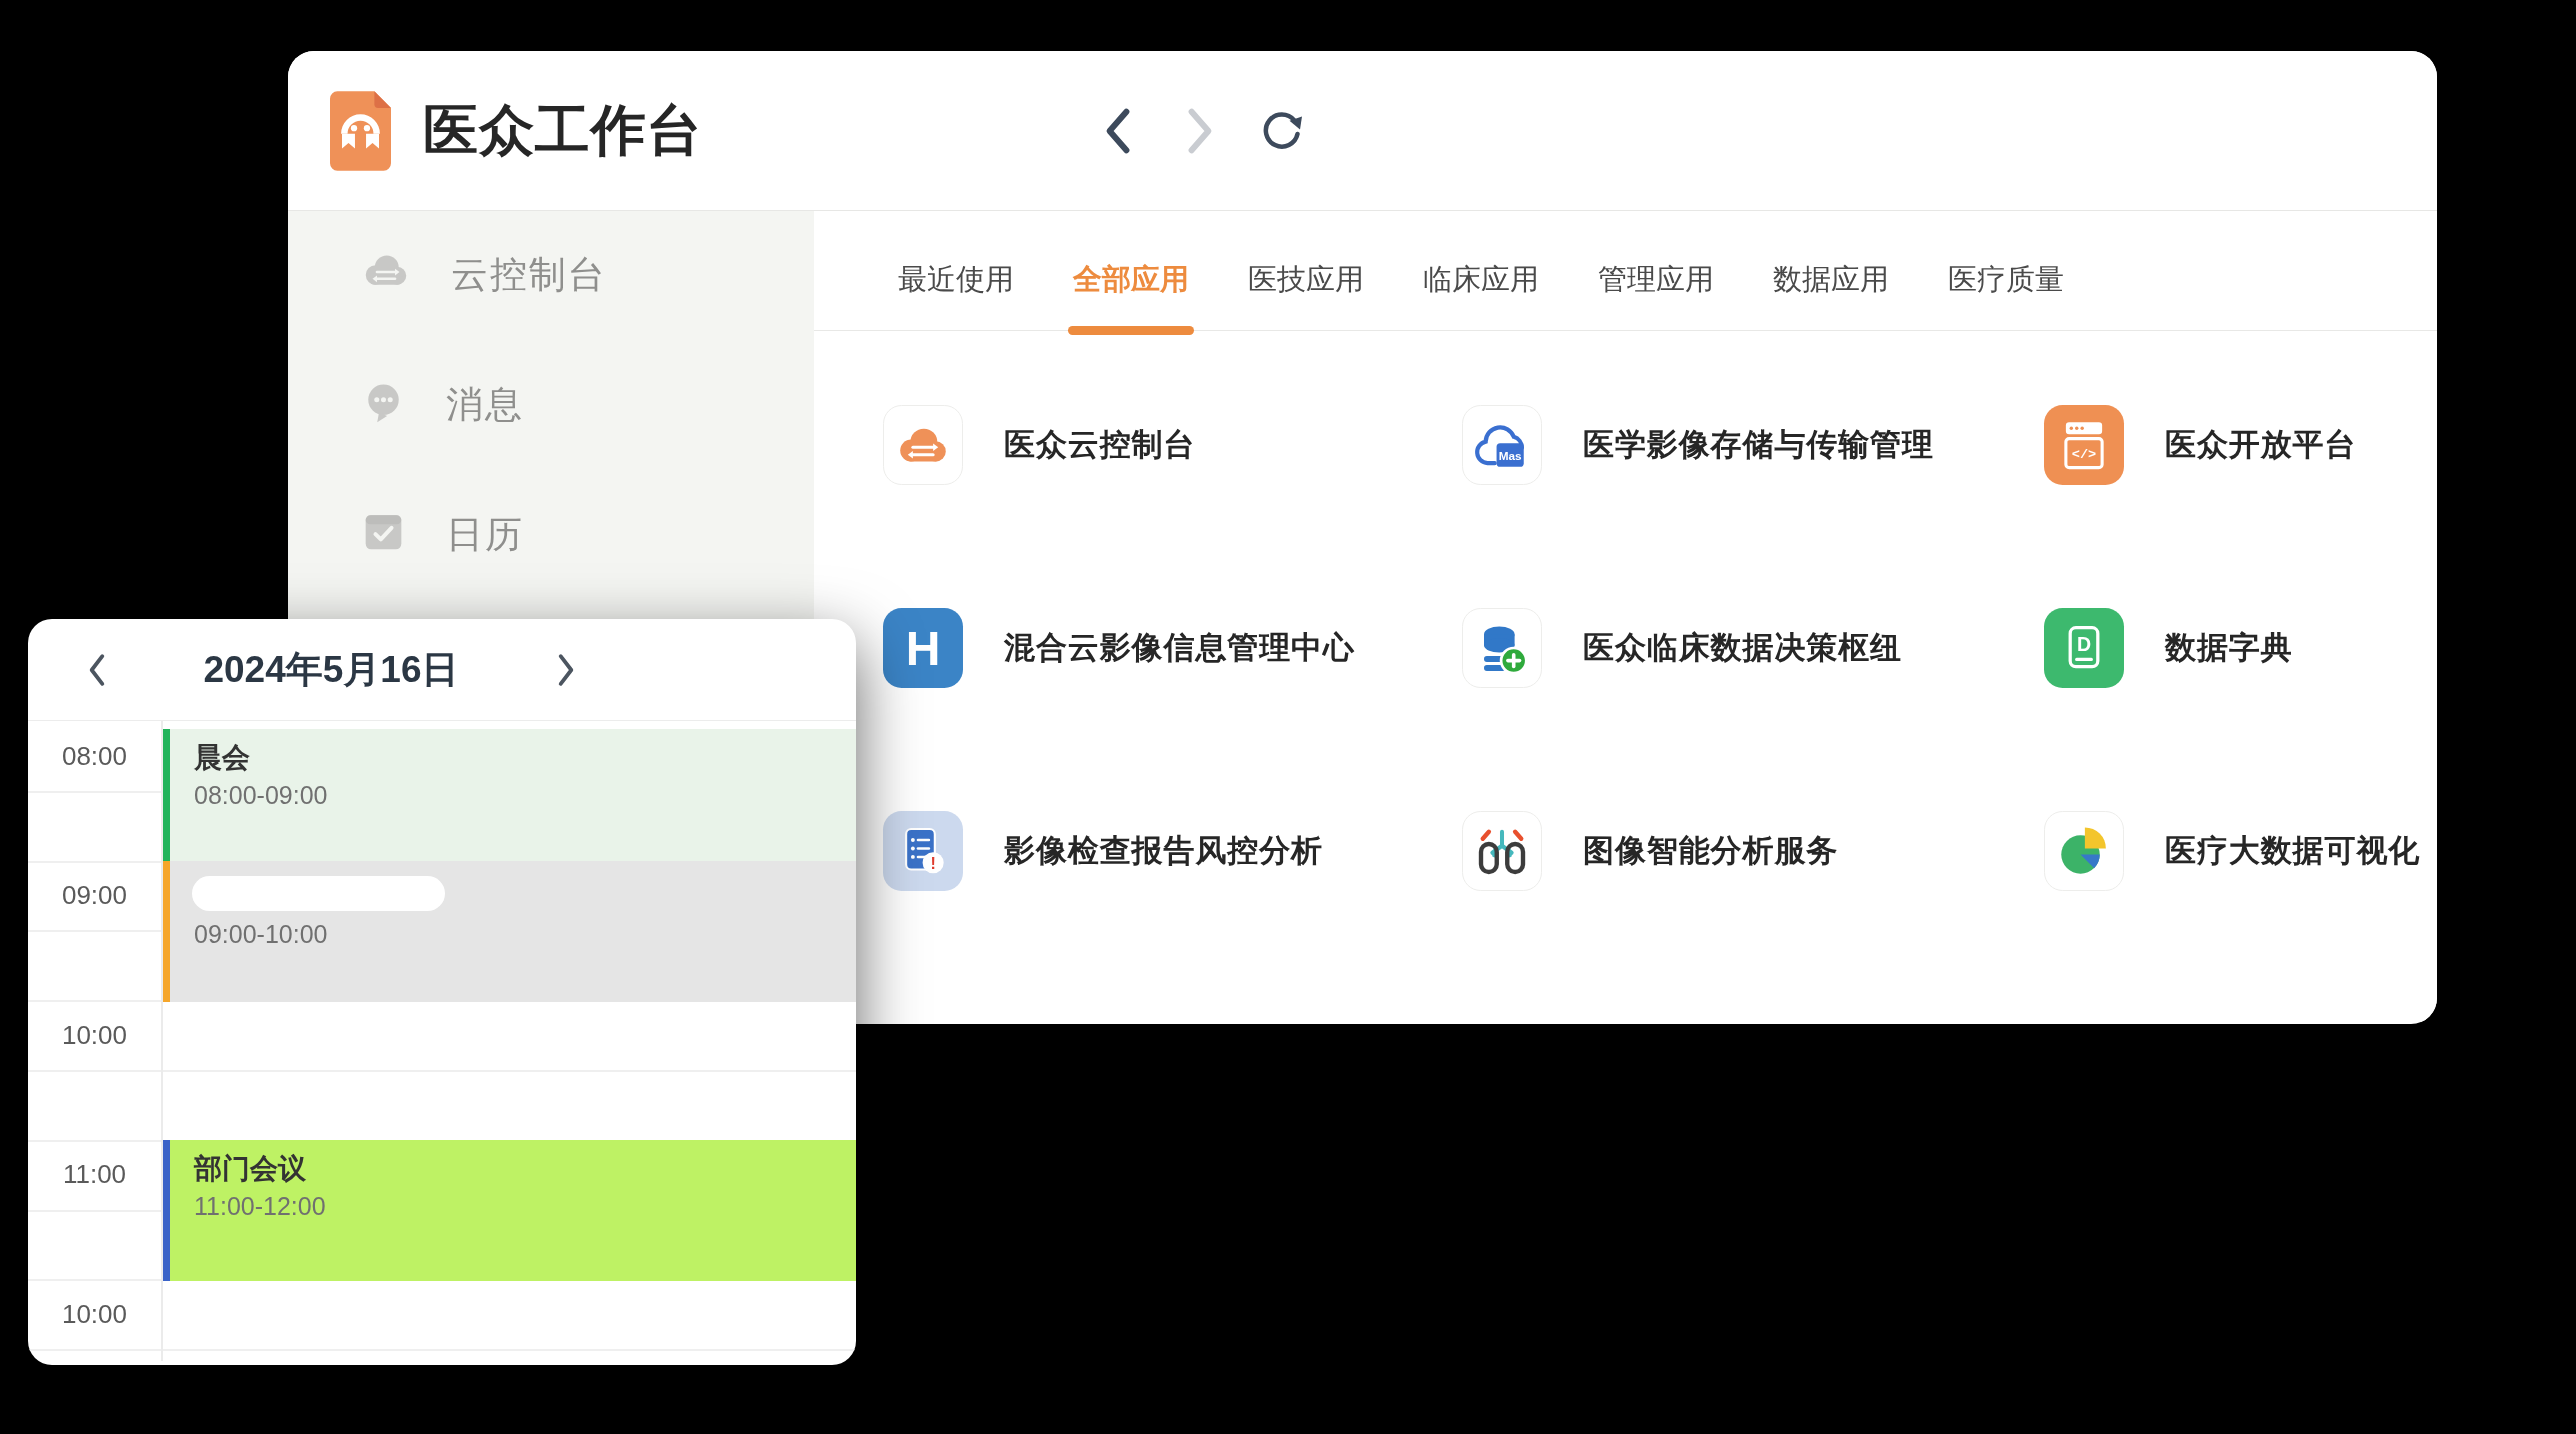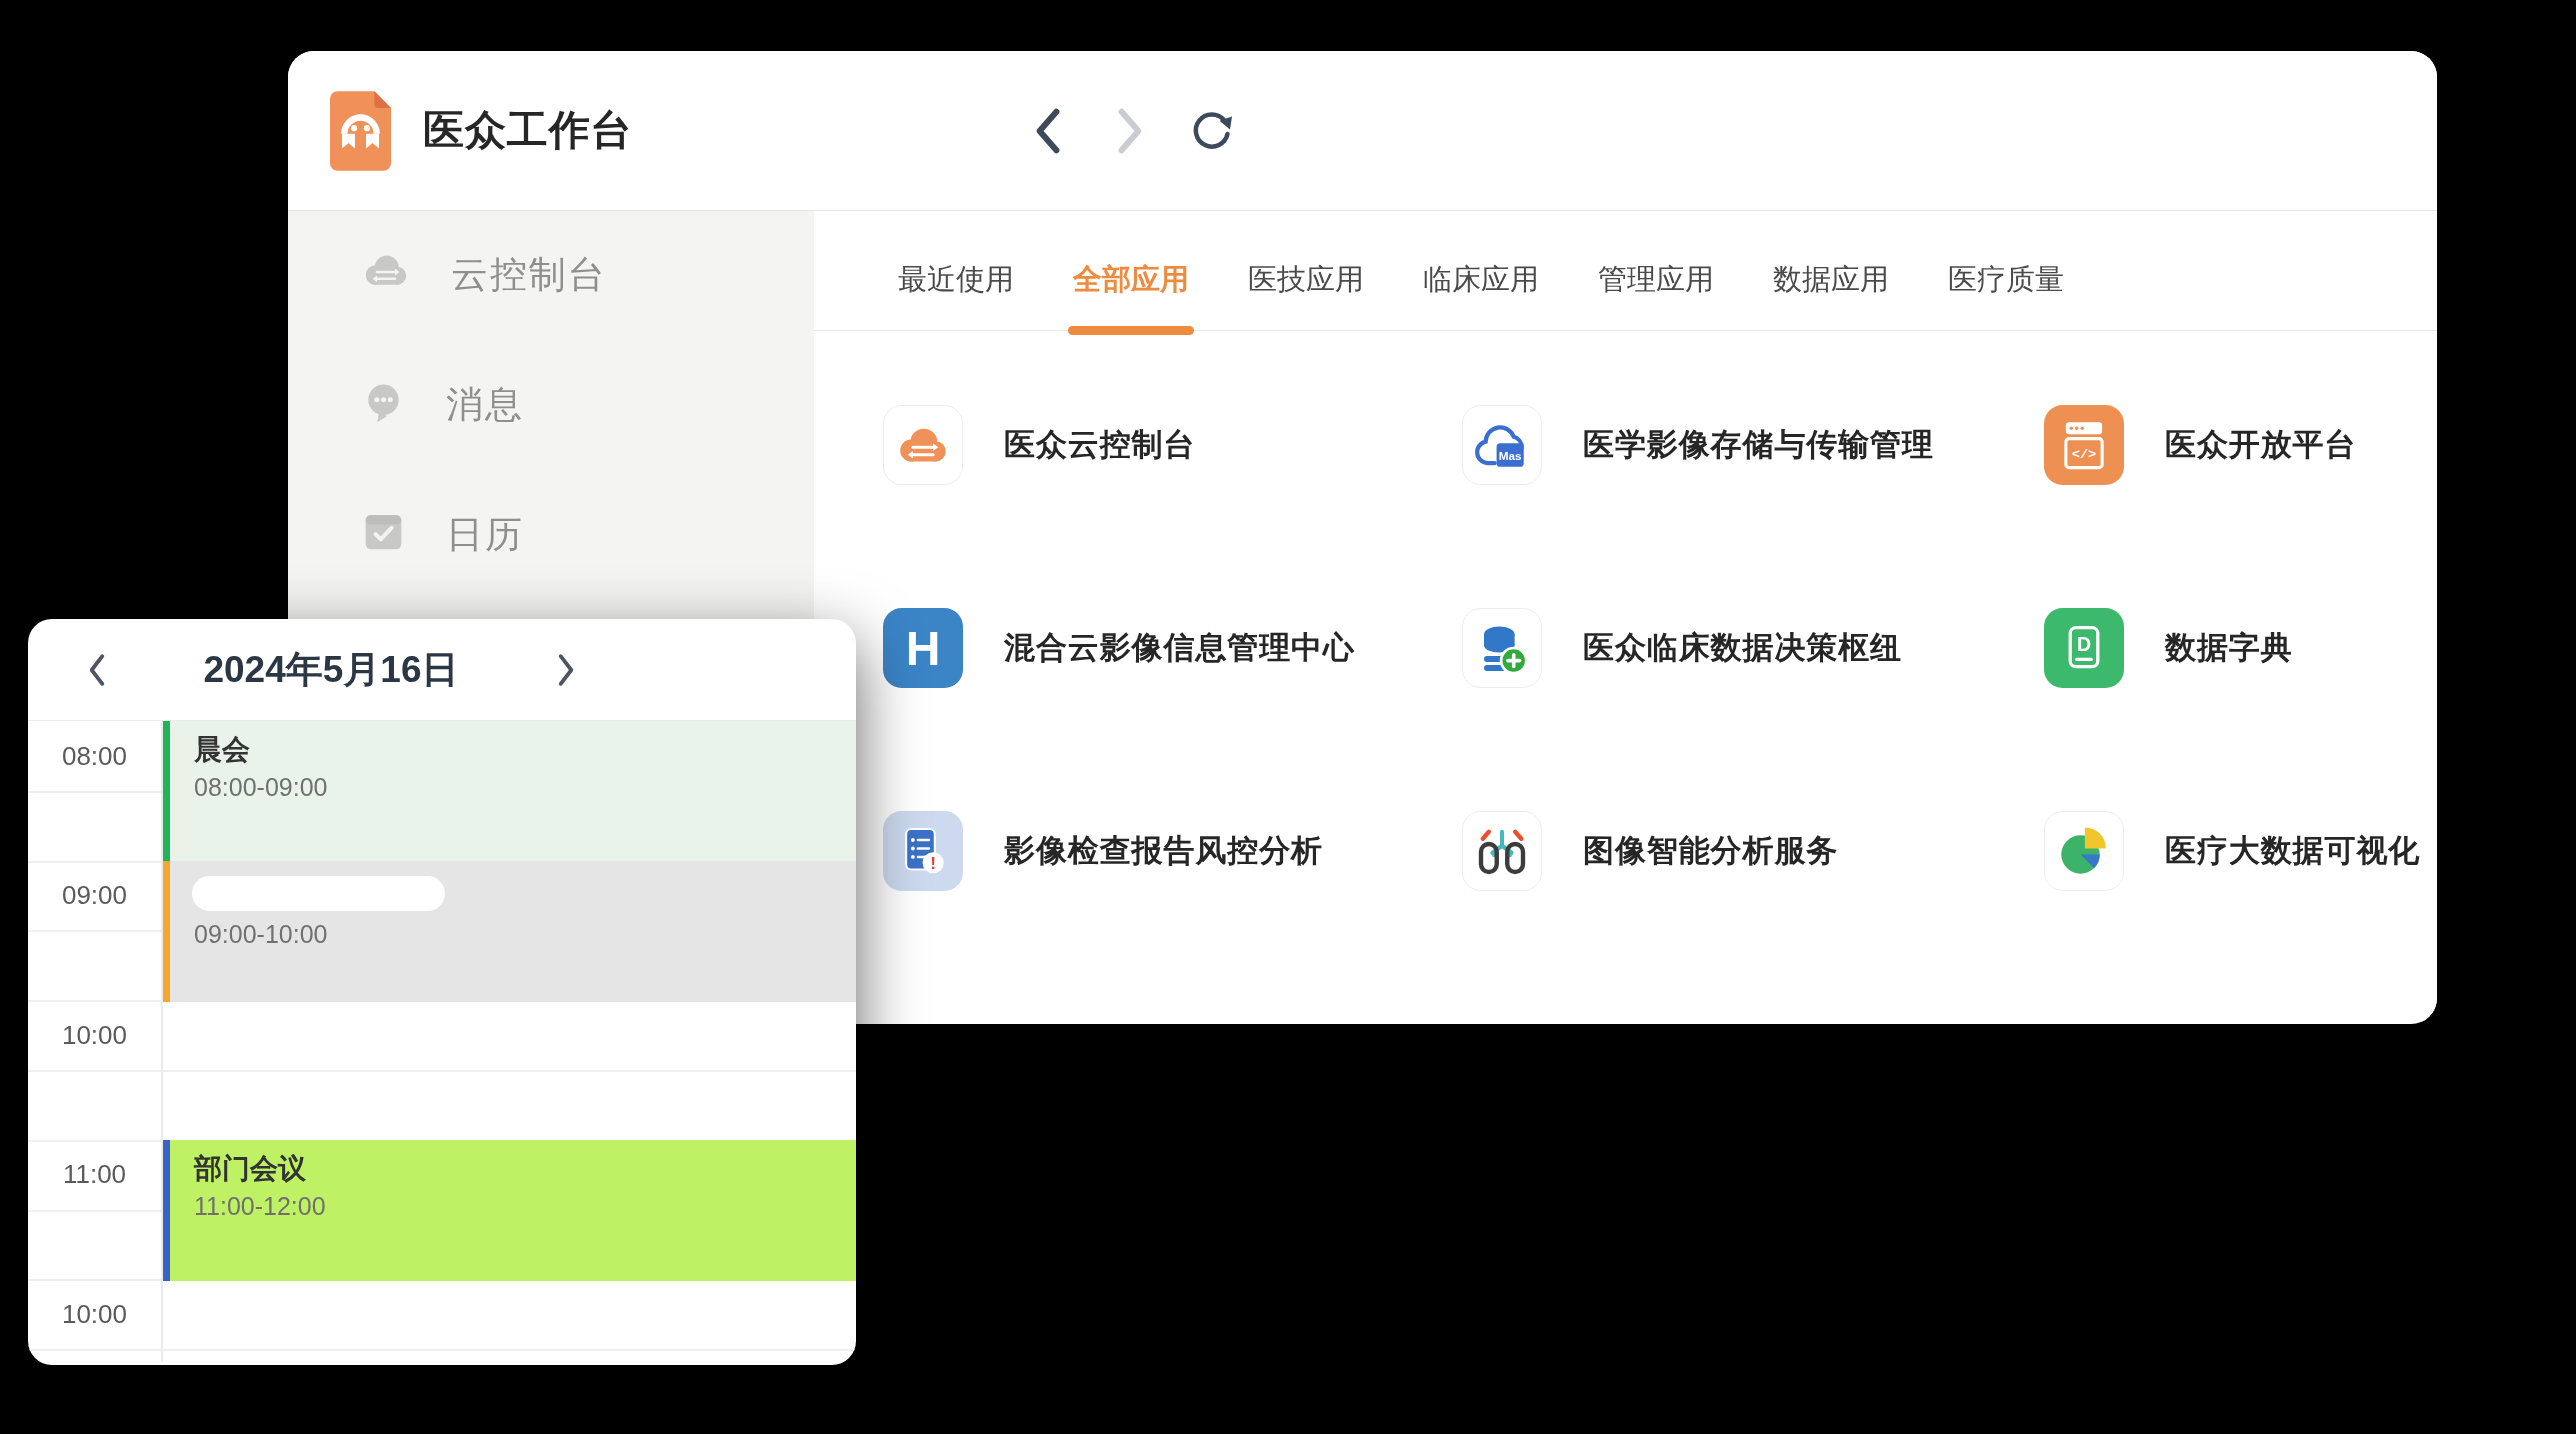--- a/index.html
+++ b/index.html
@@ -7,21 +7,21 @@
               font-family:"Liberation Sans","DejaVu Sans",sans-serif; }
   .stage { position:relative; width:2576px; height:1434px; }
 
   
   .window { position:absolute; left:288px; top:51px; width:2149px; height:973px;
             background:#fff; border-radius:26px; overflow:hidden; z-index:1;
             box-shadow:0 18.6px 56px rgba(0,0,0,.55); }
   .win-header { height:160px; display:flex; align-items:center; padding-left:42px;
                 border-bottom:1.9px solid #e7e7e5; background:#fff; }
   .logo { width:61px; height:80px; flex:0 0 auto; }
-  .win-title { font-size:41px; font-weight:700; color:#262626; margin-left:32px; letter-spacing:0.9px; }
+  .win-title { font-size:55px; font-weight:700; color:#262626; margin-left:32px; letter-spacing:0.9px; }
   .nav-group { display:flex; align-items:center; gap:34px; margin-left:391px; }
   .nav-btn { width:48px; height:48px; display:flex; align-items:center; justify-content:center;
              background:none; border:none; cursor:pointer; }
 
   .win-body { display:flex; height:811px; }
 
   
   .sidebar { width:526px; flex:0 0 auto; background:#f4f5f2; padding-top:39px; }
   .side-item { height:130px; display:flex; align-items:flex-start; padding-left:74px; gap:41px; cursor:pointer; }
   .side-item svg { flex:0 0 auto; }
@@ -304,21 +304,21 @@
       <div class="hline" style="top:558px"></div>
       <div class="hline" style="top:628px"></div>
       <div class="gutter-line"></div>
 
       <div class="time-label" style="top:18.6px">08:00</div>
       <div class="time-label" style="top:158px">09:00</div>
       <div class="time-label" style="top:298px">10:00</div>
       <div class="time-label" style="top:437px">11:00</div>
       <div class="time-label" style="top:577px">10:00</div>
 
-      <div class="event green" style="top:0; height:140px">
+      <div class="event green" style="top:8px; height:140px">
         <div class="ev-title">晨会</div>
         <div class="ev-time">08:00-09:00</div>
       </div>
 
       <div class="event orange" style="top:140px; height:141px">
         <div class="ev-pill"></div>
         <div class="ev-time">09:00-10:00</div>
       </div>
 
       <div class="event blue" style="top:419px; height:141px">

